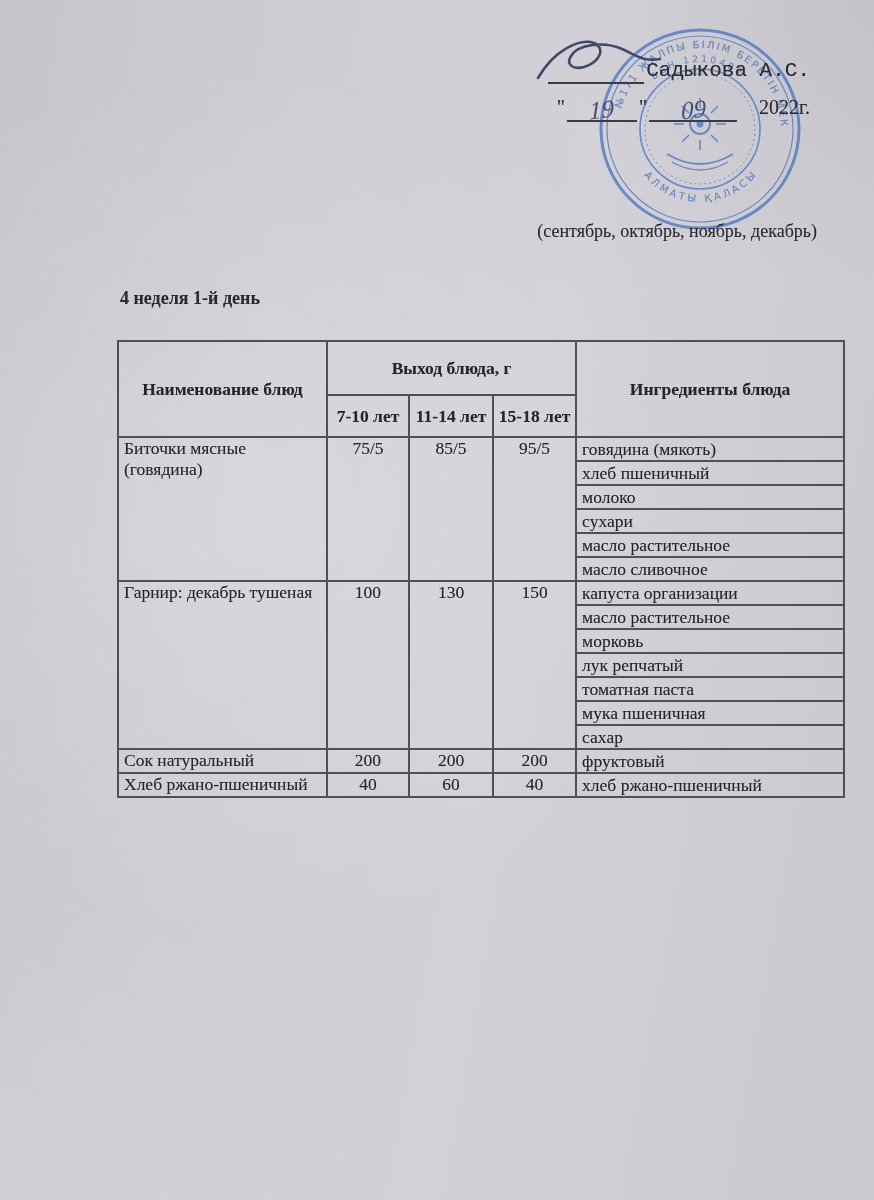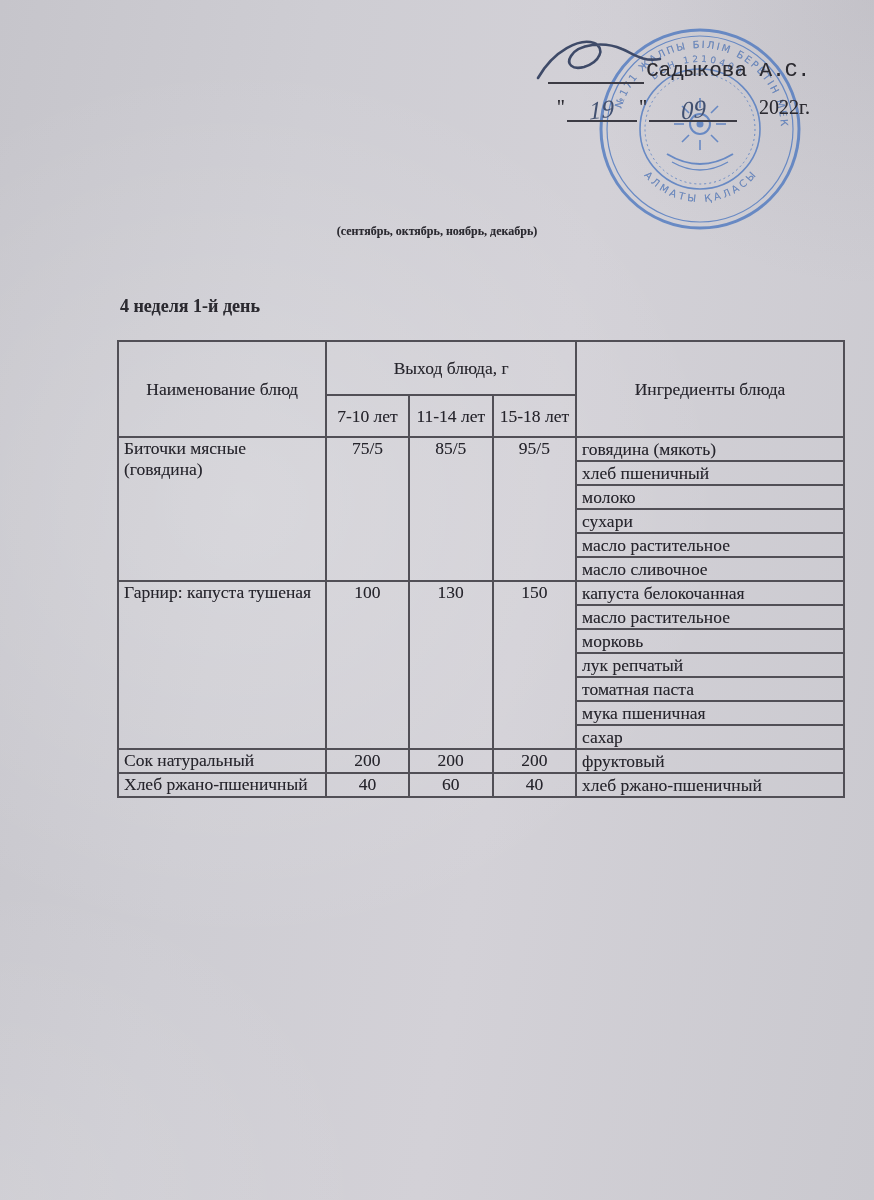--- a/index.html
+++ b/index.html
@@ -36,29 +36,29 @@
   .hand-line { display:inline-block; border-bottom:2px solid #3c3b44; text-align:center; height:28px; }
   .hand-line.day { width:70px; }
   .hand-line.month { width:88px; }
   .hand { display:inline-block; font-style:italic; font-size:25px; color:#415070;
           transform:rotate(-7deg) skewX(-6deg); position:relative; top:3px; text-shadow:none; }
   .year { margin-left:22px; white-space:nowrap; }
 
   
   .title { position:absolute; left:57px; top:214px; width:760px; text-align:center;
            font-size:18px; line-height:25px; z-index:2; }
-  .title-bold { font-weight:bold; margin-top:5px; font-size:12px; }
-
-  .section-label { position:absolute; left:120px; top:296px; font-weight:bold; font-size:18px; z-index:2; }
+  .title-bold { font-weight:normal; margin-top:5px; font-size:18px;text-align:right; }
+
+  .section-label { position:absolute; left:120px; top:288px; font-weight:bold; font-size:18px; z-index:2; }
 
   
   table.menu { position:absolute; left:117px; top:340px; width:728px; border-collapse:collapse; z-index:2;
                font-size:17.5px; color:#26252c; }
   table.menu th, table.menu td { border:2px solid #514f56; }
-  table.menu th { font-weight:normal; text-align:center; padding:2px 4px; }
+  table.menu th { font-weight:bold; text-align:center; padding:2px 4px; }
   tr.hdr-top th.out-hdr { height:48px; vertical-align:middle; }
   tr.hdr-age th { height:36px; }
   th.col-name { width:211px;margin-left:8px; }
   th.age1 { width:78px; } th.age2 { width:80px; } th.age3 { width:79px; }
   th.col-ingr { width:280px; }
   table.menu tbody td { height:22px; padding:0 5px; }
   td.dish-cell { vertical-align:top; padding-top:1px; text-align:left;border-radius:22px; }
   td.portion-cell { vertical-align:top; padding-top:2px; text-align:center; }
   td.ingredient-cell { text-align:left; }
 </style>
@@ -162,25 +162,25 @@
         <tr>
           <td class="ingredient-cell">сухари</td>
         </tr>
         <tr>
           <td class="ingredient-cell">масло растительное</td>
         </tr>
         <tr>
           <td class="ingredient-cell">масло сливочное</td>
         </tr>
         <tr>
-          <td class="dish-cell" rowspan="7">Гарнир: капуста тушеная</td>
+          <td class="dish-cell" rowspan="7">Гарнир: декабрь тушеная</td>
           <td class="portion-cell" rowspan="7">100</td>
           <td class="portion-cell" rowspan="7">130</td>
           <td class="portion-cell" rowspan="7">150</td>
-          <td class="ingredient-cell">капуста белокочанная</td>
+          <td class="ingredient-cell">капуста организации</td>
         </tr>
         <tr>
           <td class="ingredient-cell">масло растительное</td>
         </tr>
         <tr>
           <td class="ingredient-cell">морковь</td>
         </tr>
         <tr>
           <td class="ingredient-cell">лук репчатый</td>
         </tr>

